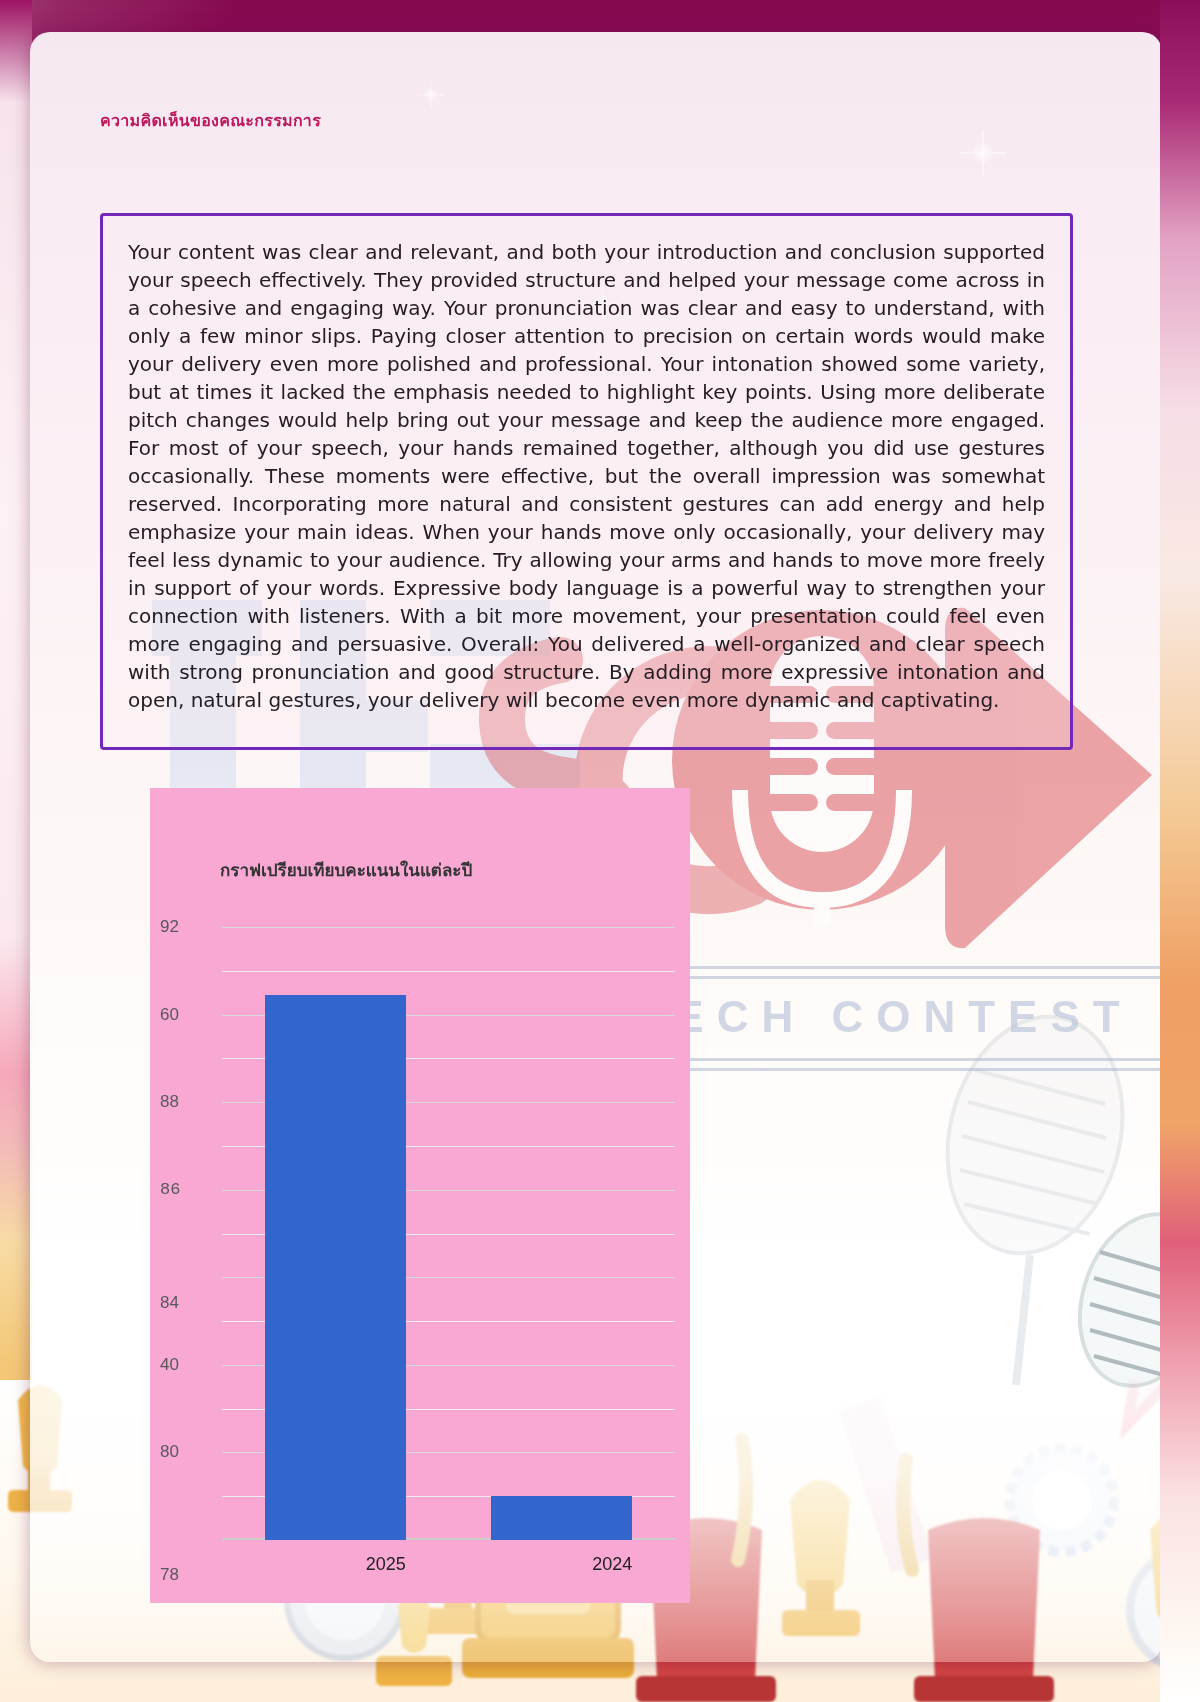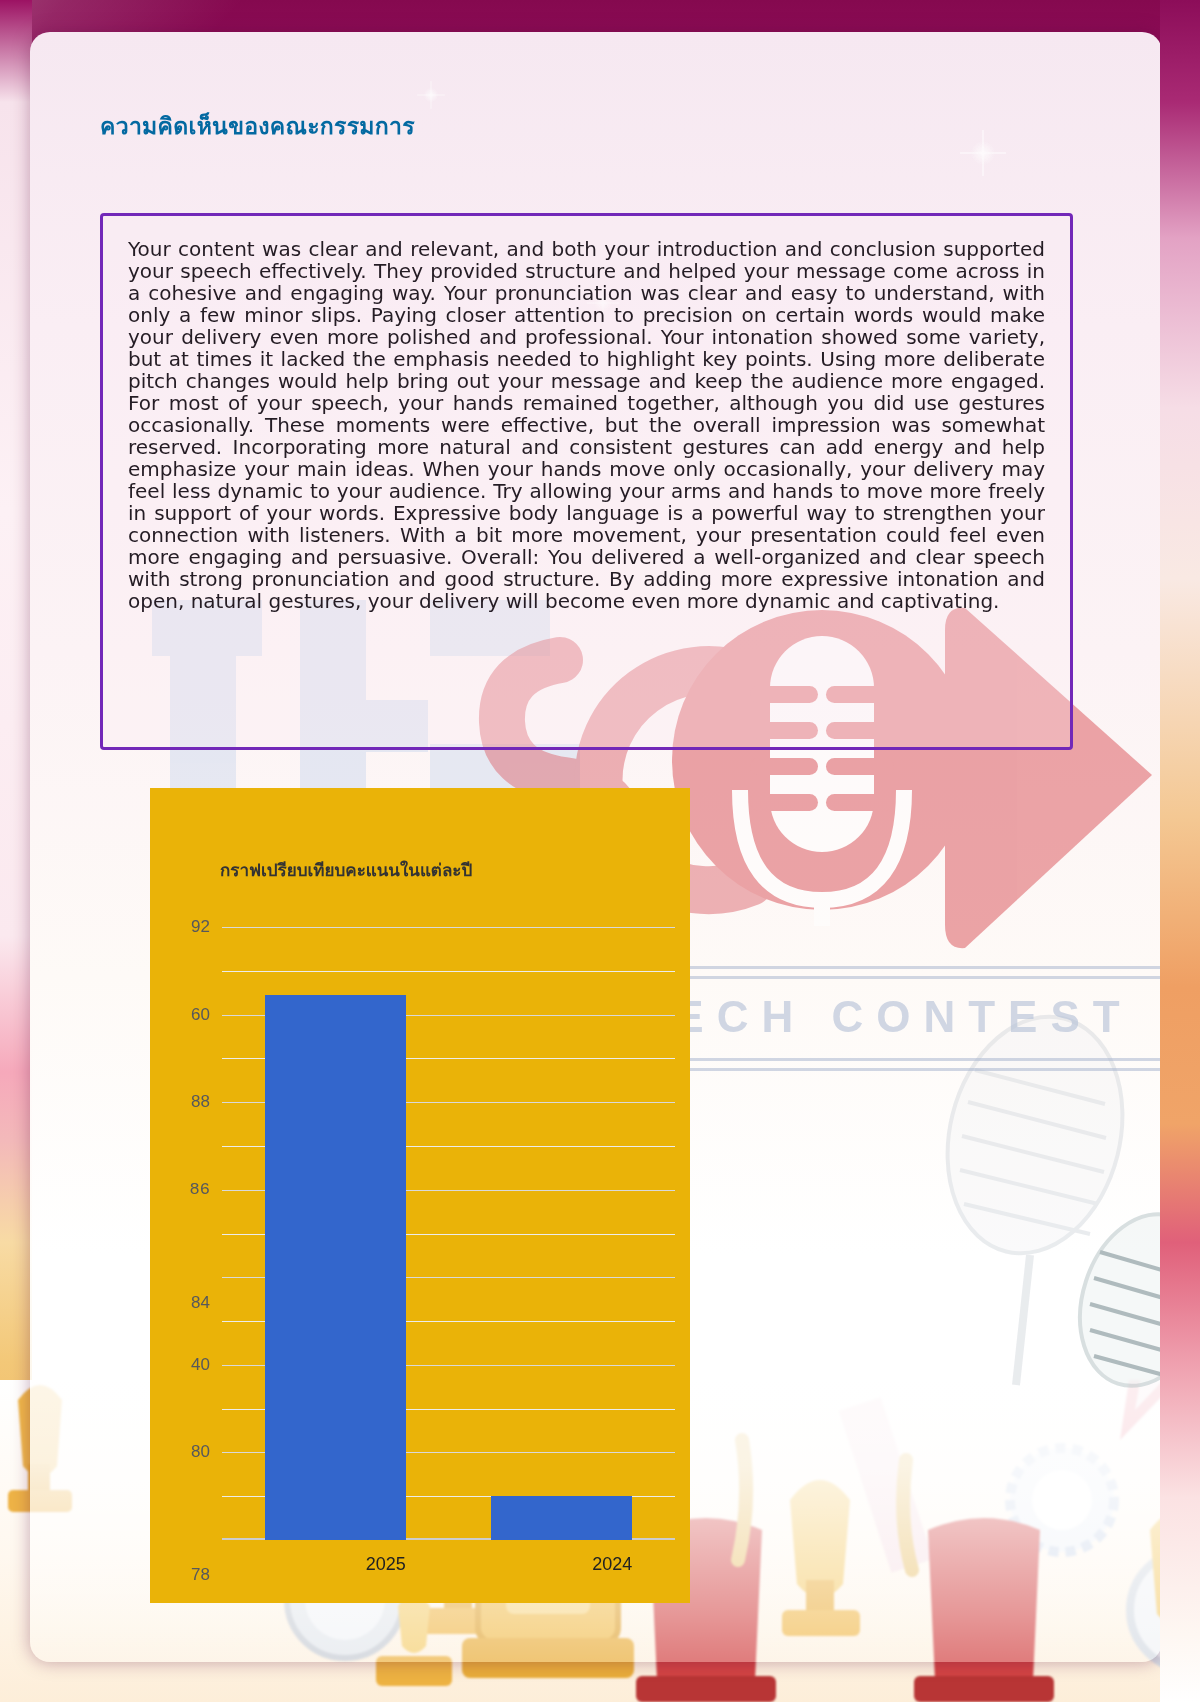--- a/index.html
+++ b/index.html
@@ -67,52 +67,52 @@
     position:absolute; left:632px; top:992px; width:560px;
     font-family:"Liberation Sans", sans-serif;
     font-size:44px; font-weight:bold; letter-spacing:13px;
     color:#b5c1d7; opacity:.62; white-space:nowrap;
   }
   .wm-line { position:absolute; left:600px; width:592px; height:3px; background:#a9b7d0; opacity:.55; }
 
   
   .page-title {
     position:absolute; left:100px; top:108px;
-    font-size:23px; font-weight:bold; color:#0369a1;
+    font-size:16px; font-weight:bold; color:#be185d;
     letter-spacing:.3px;
   }
 
   
   .feedback-box {
     position:absolute; left:100px; top:213px; width:973px; height:537px;
     border:3px solid #7228b8; border-radius:4px;
     padding:22px 25px;
     background:rgba(250,235,243,0.25);
   }
   .feedback-text {
-    font-size:20px; line-height:22px; color:#241c24;
+    font-size:20px; line-height:28px; color:#241c24;
     text-align:justify;
   }
 
   
   .chart-panel {
     position:absolute; left:150px; top:788px; width:540px; height:815px;
-    background:#eab308;
+    background:#f9a8d4;
   }
   .chart-title {
     position:absolute; left:70px; top:68px;
     font-family:"Liberation Sans", sans-serif;
     font-size:17px; font-weight:bold; color:#333333;
   }
   .plot { position:absolute; left:72px; top:139px; width:453px; height:613px; }
   .gridline { position:absolute; left:0; width:453px; height:1px; background:#ececec; }
   .gridline.major { background:#d9d9d9; }
   .baseline { position:absolute; left:0; bottom:0; width:453px; height:2px; background:#cccccc; }
   .ytick {
-    position:absolute; width:50px; text-align:right;
+    position:absolute; width:50px; 
     font-family:"Liberation Sans", sans-serif;
     font-size:17px; color:#57585c;
   }
   .bar { position:absolute; bottom:0; width:141px; background:#3366cc; }
   .xtick {
     position:absolute; top:766px; width:141px; text-align:right;
     font-family:"Liberation Sans", sans-serif;
     font-size:18px; color:#222222;
   }
 </style>

